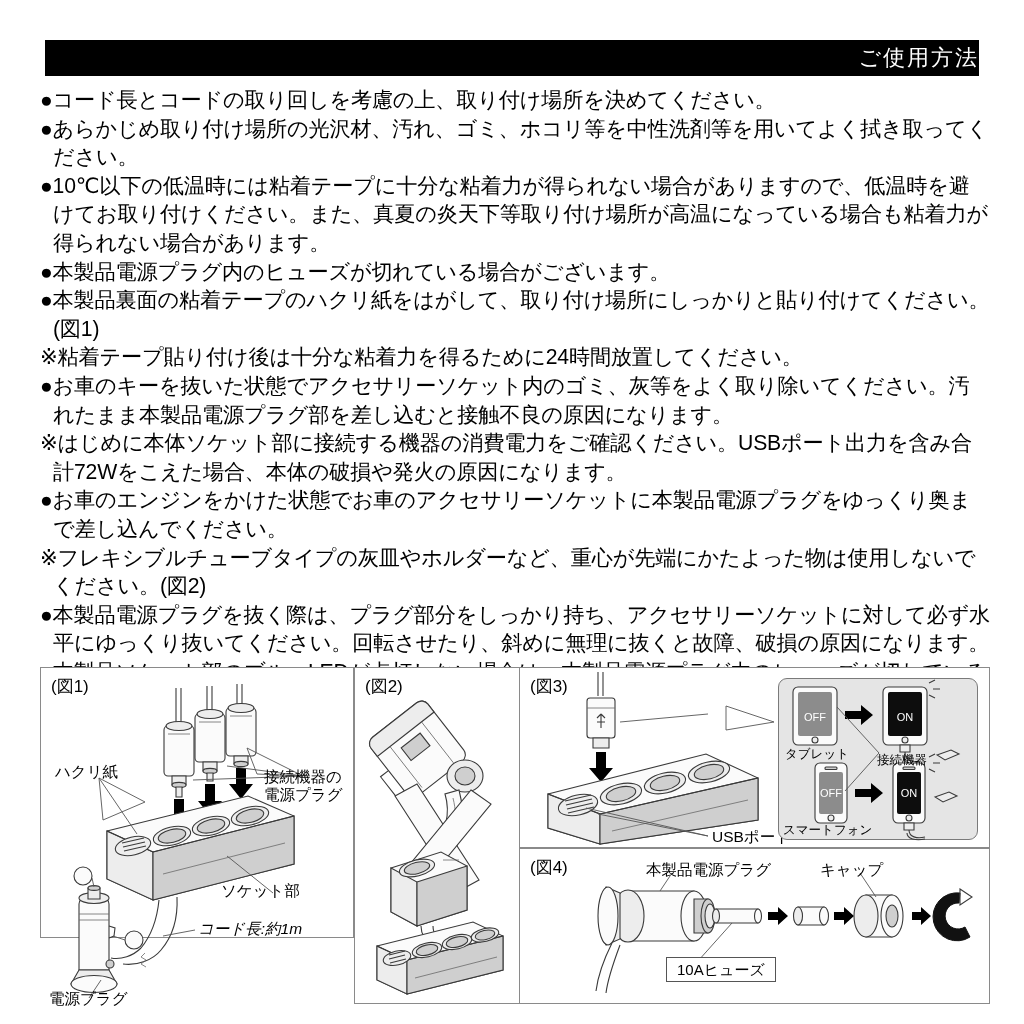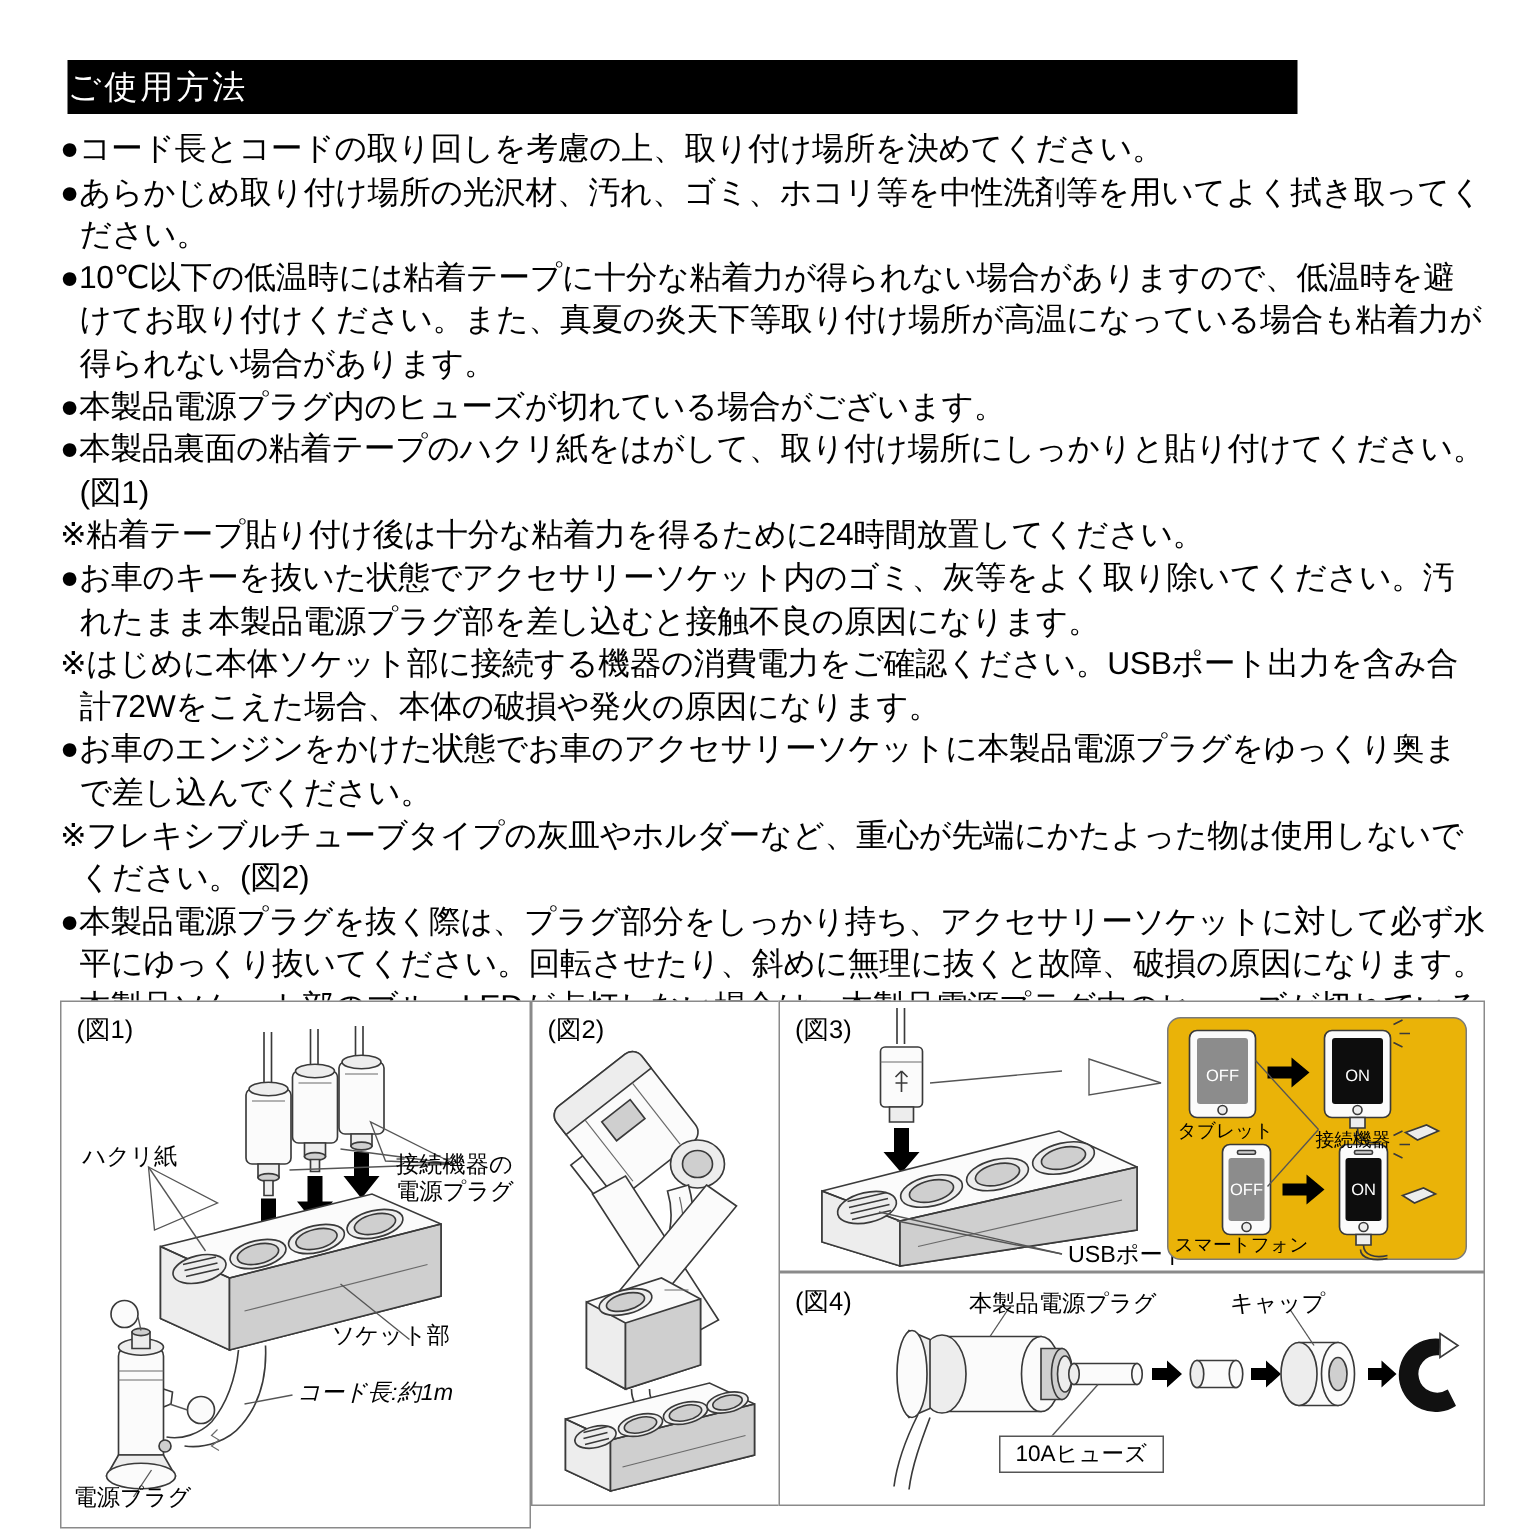--- a/index.html
+++ b/index.html
@@ -18,27 +18,27 @@
     width: 1024px;
     height: 1024px;
     padding: 0;
   }
 
   
   .header-bar {
     position: absolute;
     left: 45px;
     top: 40px;
-    width: 820px;
+    width: 934px;
     height: 36px;
     background: #000000;
     color: #ffffff;
     display: flex;
     align-items: center;
-    justify-content: flex-start;
+    justify-content: flex-end;
   }
   .header-title {
     font-size: 22px;
     letter-spacing: 2px;
     line-height: 1;
   }
 
   
   .body-text {
     position: absolute;
@@ -72,21 +72,21 @@
     position: absolute;
     border: 1.3px solid #8a8a8a;
     background: #ffffff;
   }
   .panel-label {
     position: absolute;
     font-size: 17px;
     line-height: 1;
   }
 
-  #panel-fig1 { left: 0px;   top: 0px; width: 314px; height: 352px; }
+  #panel-fig1 { left: 0px;   top: 0px; width: 314px; height: 271px; }
   #panel-fig2 { left: 314px; top: 0px; width: 193px; height: 337px; }
   #panel-fig3 { left: 479px; top: 0px; width: 471px; height: 181px; }
   #panel-fig4 { left: 479px; top: 181px; width: 471px; height: 156px; }
 
   .fig-label-pos { left: 10px; top: 10px; }
 
   .fig-cap {
     position: absolute;
     font-size: 15.5px;
     line-height: 18px;
@@ -102,21 +102,21 @@
   .sh-l { fill: #fbfbfb; stroke: #3a3a3a; stroke-width: 1.1; }
   .sh-m { fill: #ededed; stroke: #3a3a3a; stroke-width: 1.1; }
   .sh-d { fill: #cfcfcf; stroke: #3a3a3a; stroke-width: 1.1; }
   .sh-k { fill: #111111; stroke: #111111; stroke-width: 1; }
   .arrow-blk { fill: #000000; }
 
   .devbox {
     position: absolute;
     border: 1.2px solid #7a7a7a;
     border-radius: 9px;
-    background: #eab308;
+    background: #e5e5e5;
   }
   .screen-off {
     fill: #8c8c8c;
   }
   .screen-on {
     fill: #0d0d0d;
   }
   .dev-txt {
     font-size: 11px;
     fill: #ffffff;

